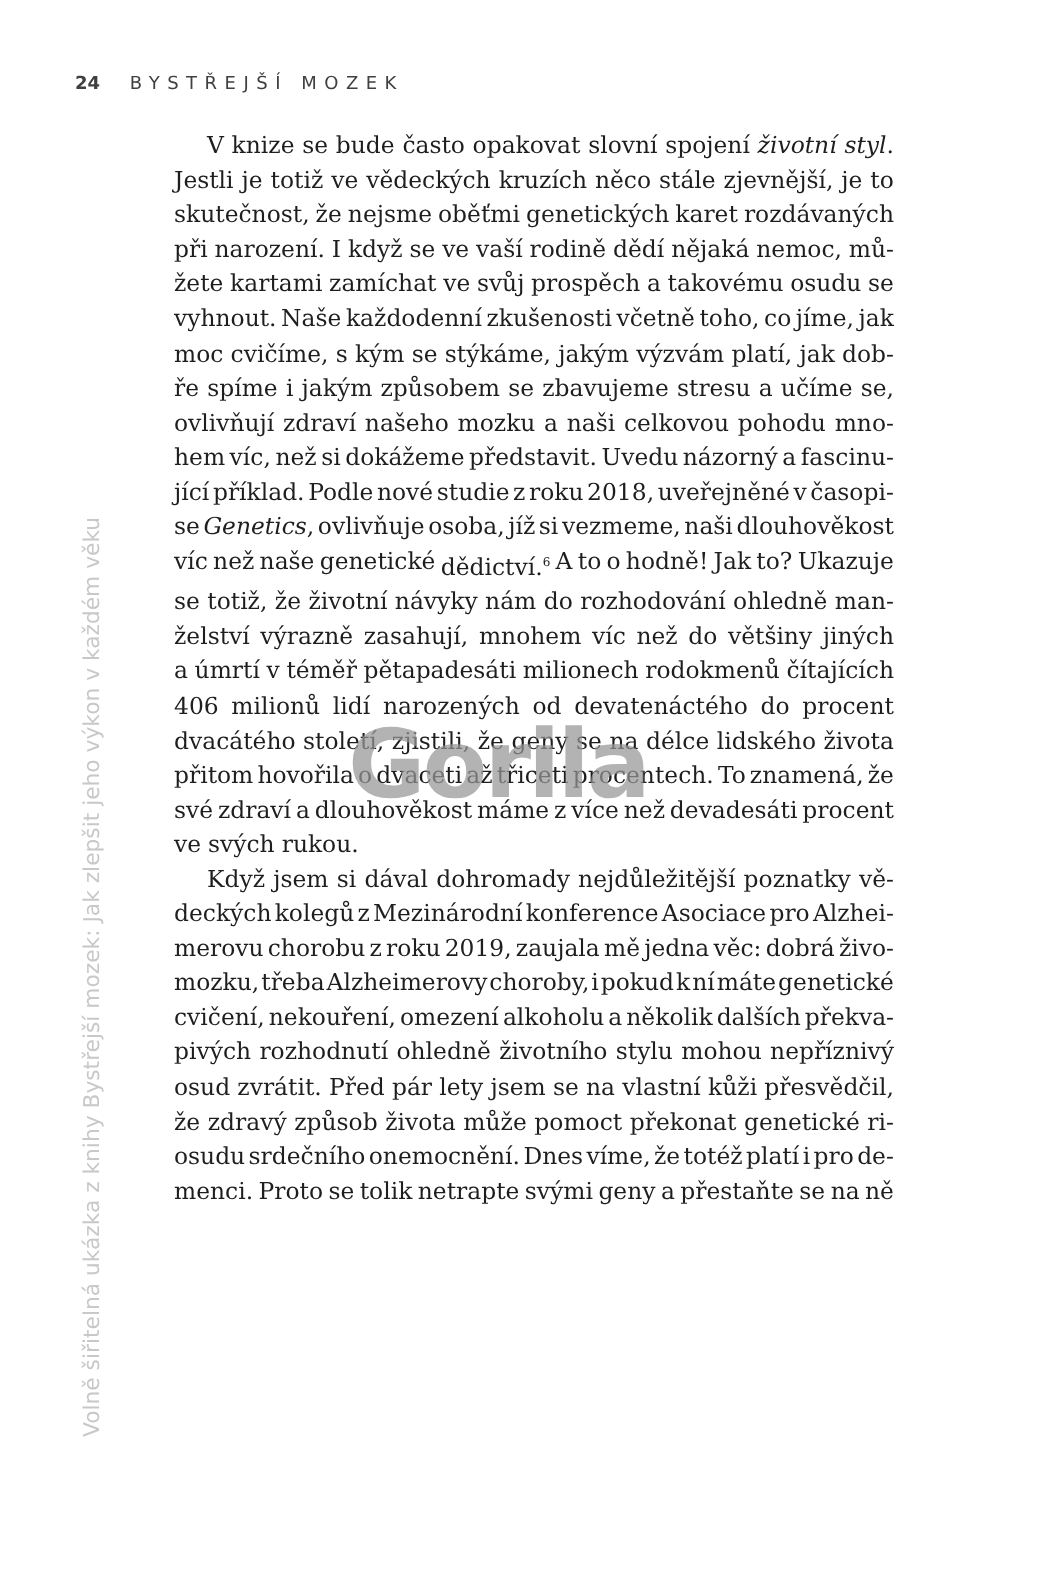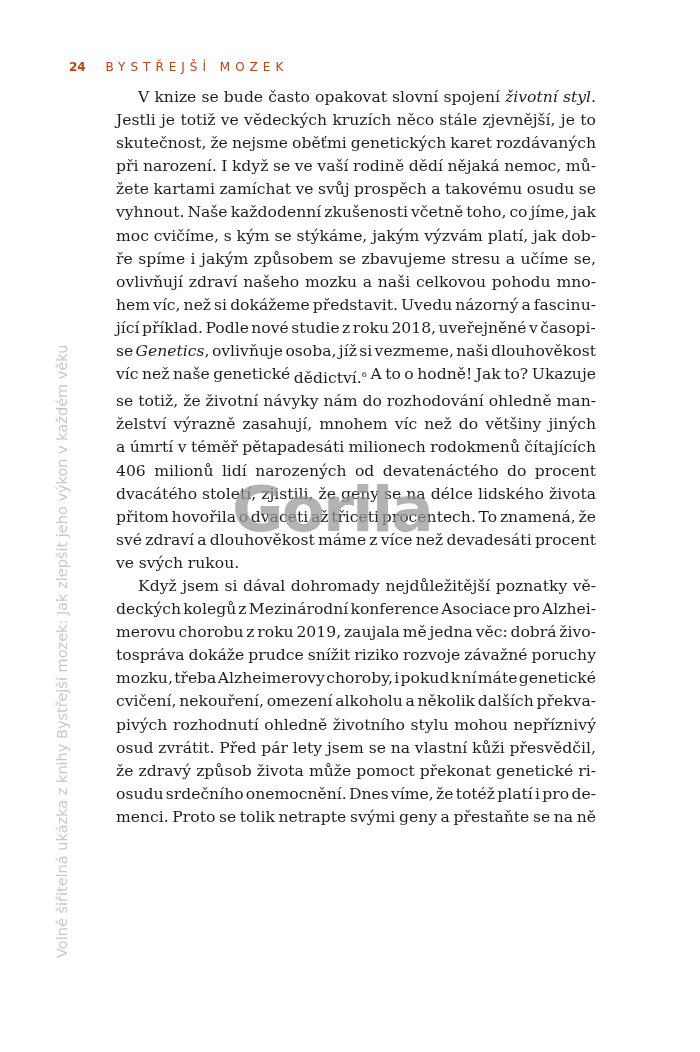--- a/index.html
+++ b/index.html
@@ -1,19 +1,19 @@
 <!DOCTYPE html>
 <html><head>
 <meta charset="utf-8">
 <style>
   html, body { margin: 0; padding: 0; background: #ffffff; }
   body { width: 700px; height: 1052px; position: relative; overflow: hidden; }
   .running-head {
-    position: absolute; left: 50px; top: 60px;
-    font-family: "DejaVu Sans", sans-serif; font-size: 12px; color: #c2410c; margin-left: 19px;
+    position: absolute; left: 50px; top: 48px;
+    font-family: "DejaVu Sans", sans-serif; font-size: 12px; color: #404040;
   }
   .page-number { font-weight: bold; margin-right: 16px; }
   .running-title { letter-spacing: 5px; font-weight: normal; }
   .body-text {
     position: absolute; left: 116px; top: 86px; width: 480px;
     font-family: "DejaVu Serif", serif; font-size: 15.6px; line-height: 23.1px;
     color: #1e1e1e;
   }
   .line { white-space: nowrap; display: flex; justify-content: space-between; }
   .line.last { justify-content: flex-start; }
@@ -317,30 +317,20 @@
         <span class="w">roku</span>
         <span class="w">2019,</span>
         <span class="w">zaujala</span>
         <span class="w">mě</span>
         <span class="w">jedna</span>
         <span class="w">věc:</span>
         <span class="w">dobrá</span>
         <span class="w">živo-</span>
       </div>
       <div class="line">
-        <span class="w">tospráva</span>
-        <span class="w">dokáže</span>
-        <span class="w">prudce</span>
-        <span class="w">snížit</span>
-        <span class="w">riziko</span>
-        <span class="w">rozvoje</span>
-        <span class="w">závažné</span>
-        <span class="w">poruchy</span>
-      </div>
-      <div class="line">
         <span class="w">mozku,</span>
         <span class="w">třeba</span>
         <span class="w">Alzheimerovy</span>
         <span class="w">choroby,</span>
         <span class="w">i</span>
         <span class="w">pokud</span>
         <span class="w">k</span>
         <span class="w">ní</span>
         <span class="w">máte</span>
         <span class="w">genetické</span>

